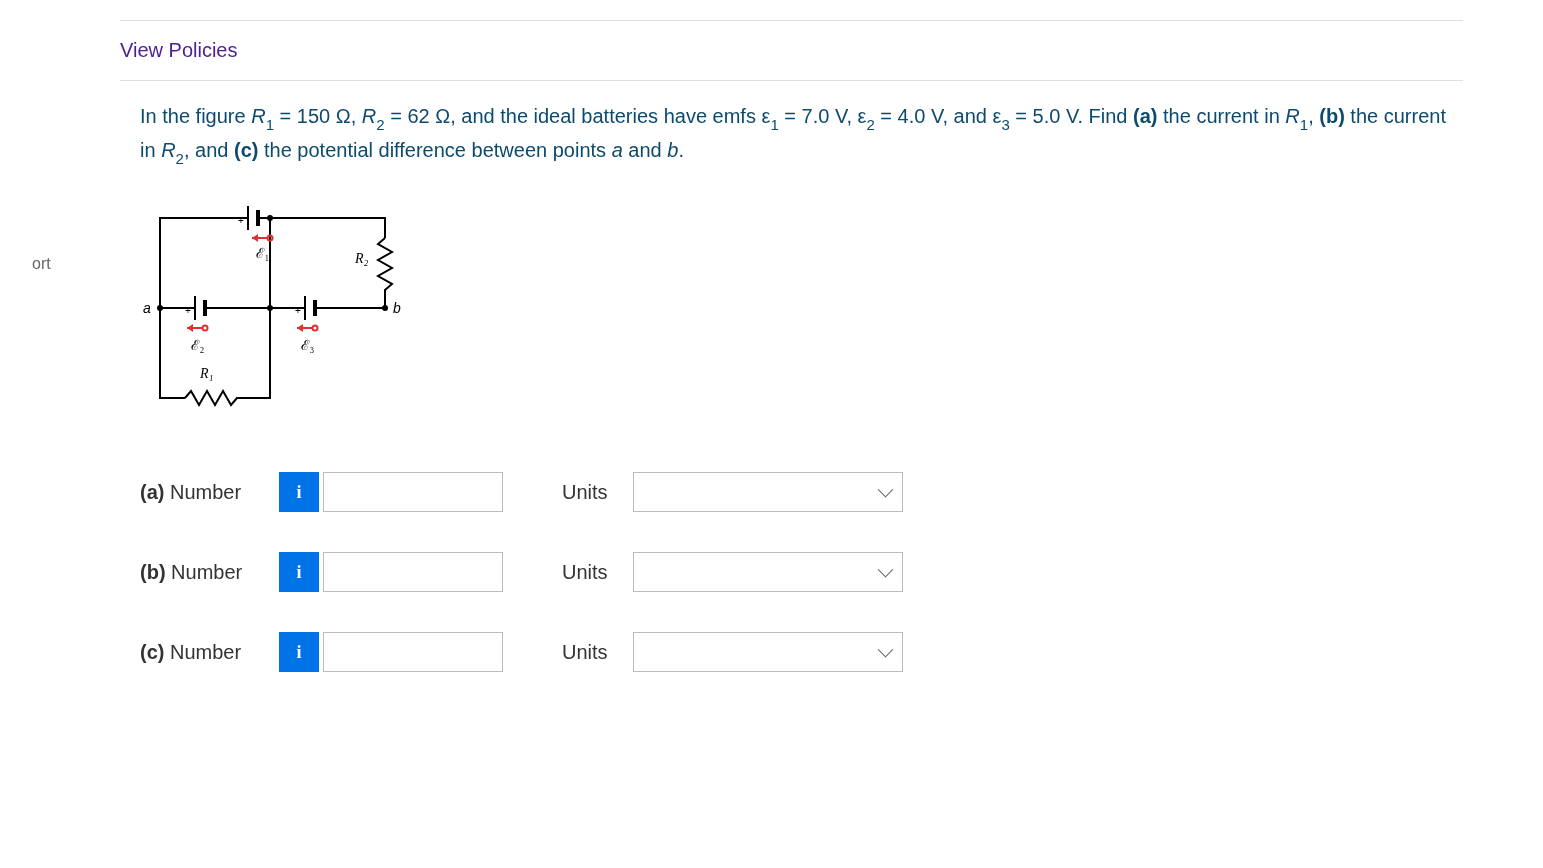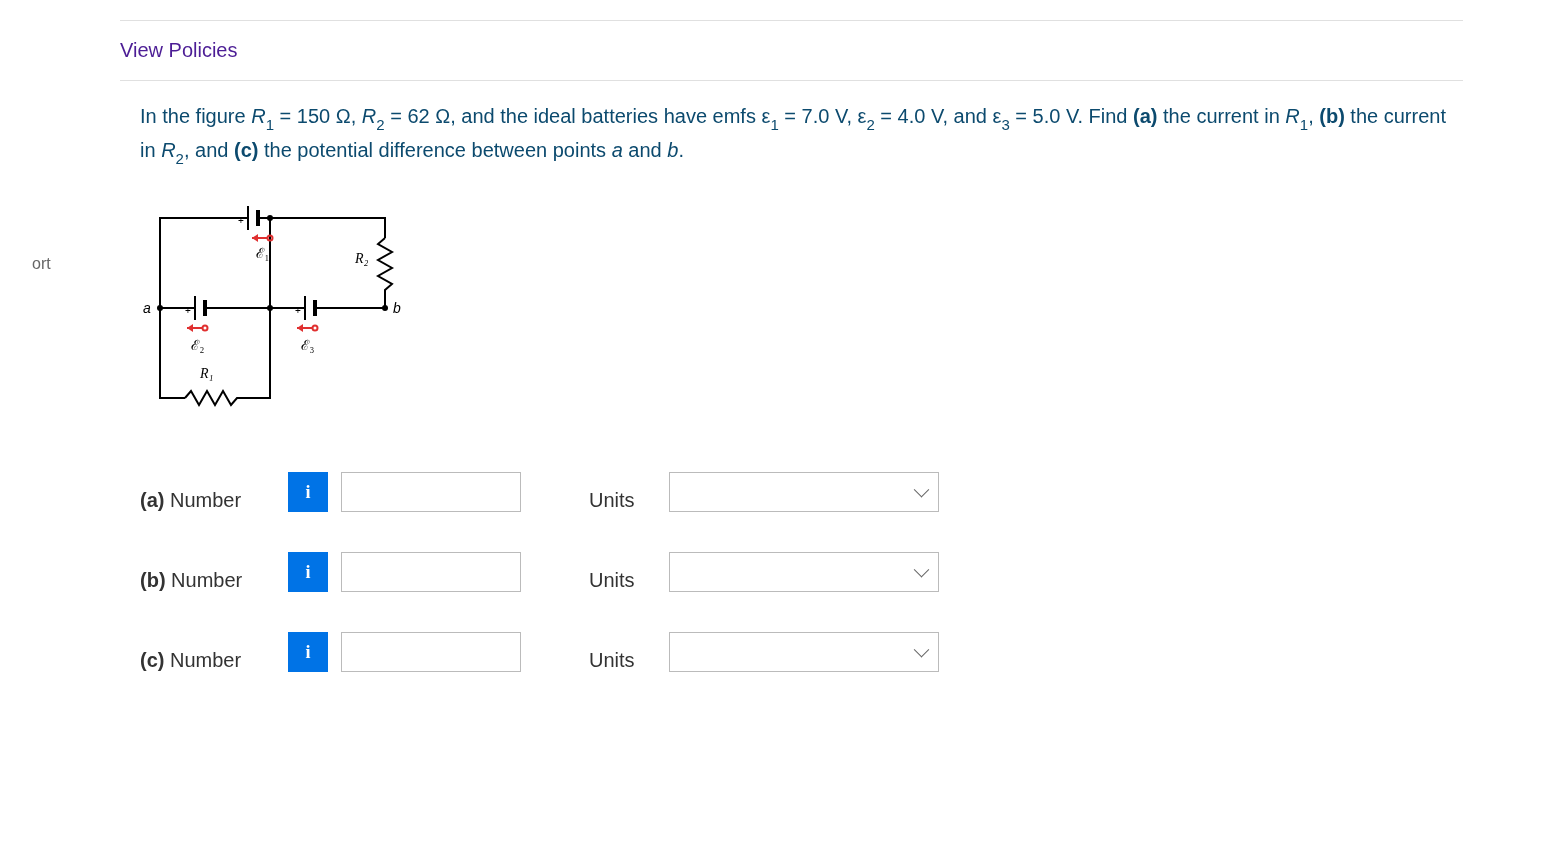--- a/index.html
+++ b/index.html
@@ -70,23 +70,23 @@
       top: 0.15em;
     }
     .italic {
       font-style: italic;
     }
     .circuit-diagram {
       margin-bottom: 40px;
     }
     .answer-row {
       display: flex;
-      align-items: flex-end;
+      align-items: center;
       margin-bottom: 40px;
-      gap: 13px;
+      gap: 4px;
     }
     .answer-label {
       font-size: 20px;
       width: 135px;
     }
     .info-badge {
       width: 40px;
       height: 40px;
       background: #0073e6;
       color: #fff;

